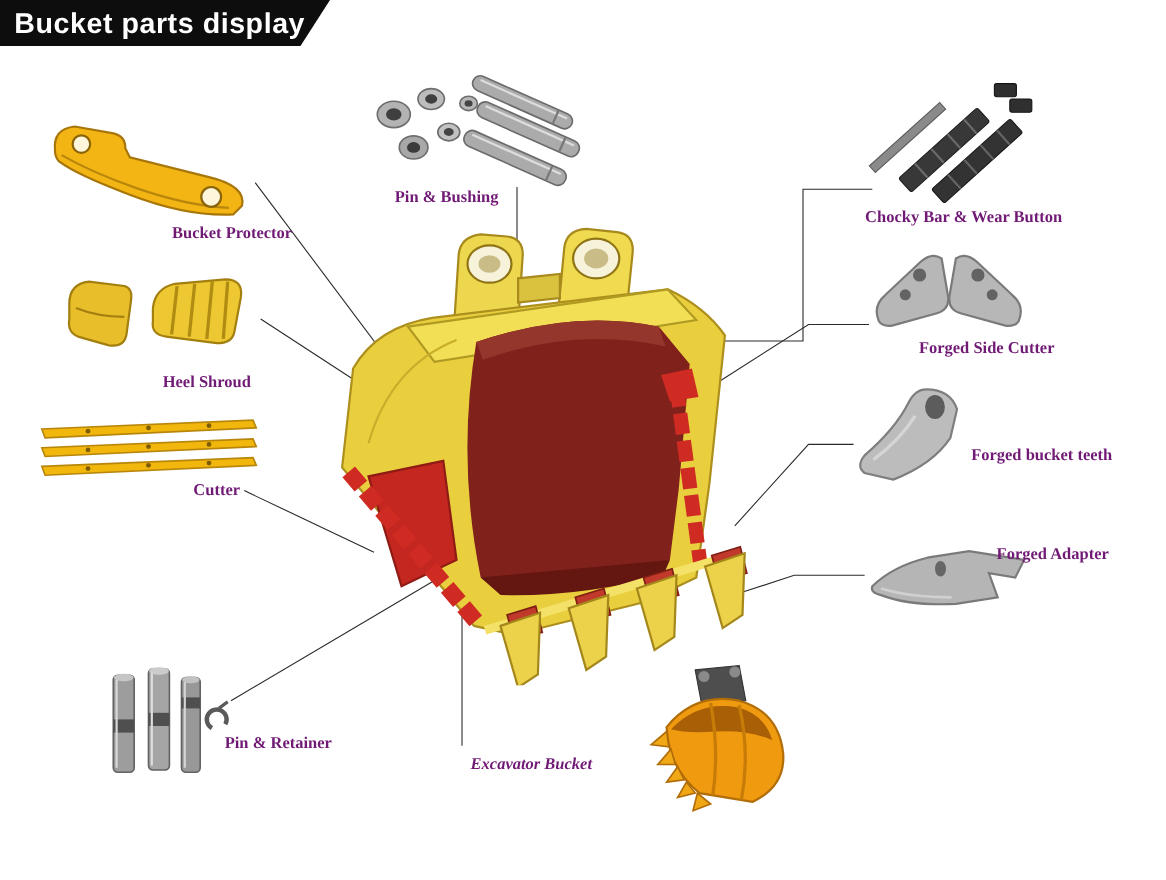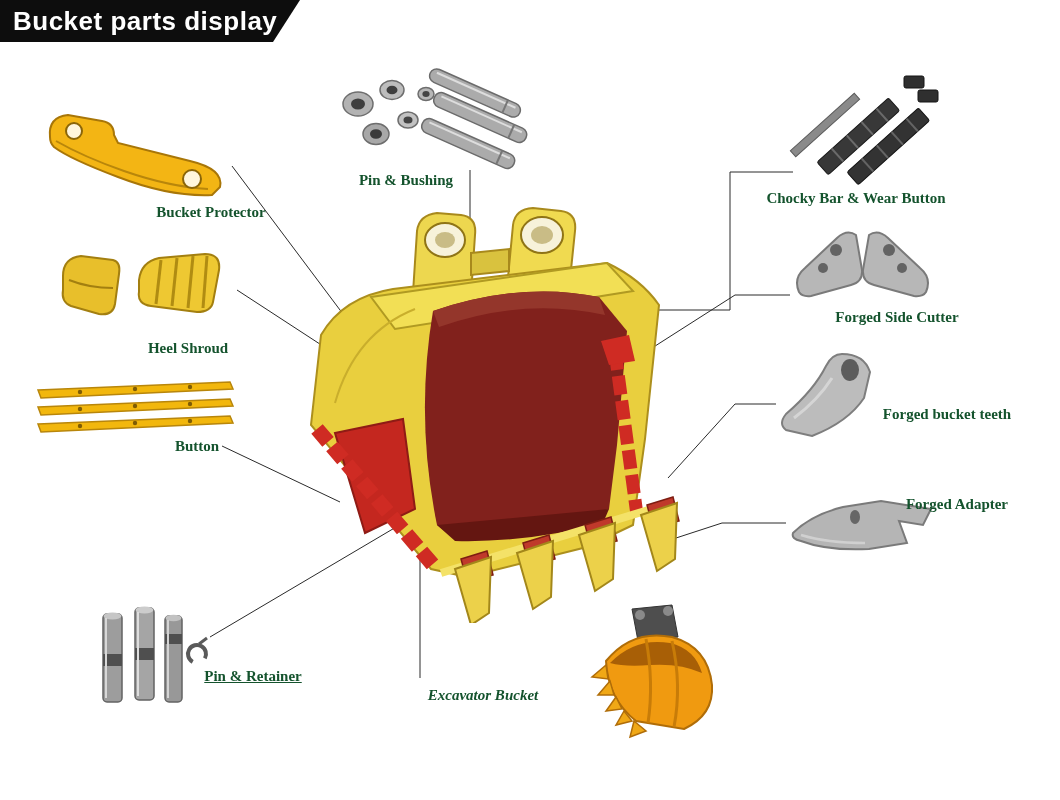--- a/index.html
+++ b/index.html
@@ -20,30 +20,30 @@
   #ill-side-cutter{left:785px;top:226px;width:155px;height:90px;}
   #ill-teeth{left:770px;top:348px;width:120px;height:95px;}
   #ill-adapter{left:785px;top:483px;width:155px;height:85px;}
   #ill-heel{left:55px;top:246px;width:175px;height:80px;}
   #ill-blade{left:30px;top:376px;width:210px;height:75px;}
   #ill-retainer{left:95px;top:600px;width:115px;height:115px;}
   #ill-mini-bucket{left:580px;top:603px;width:150px;height:150px;}
   #ill-main-bucket{left:265px;top:193px;width:450px;height:430px;}
   
   .lbl{position:absolute;z-index:3;transform:translateX(-50%);font-weight:700;font-size:15px;
-       color:#14532d;white-space:nowrap;text-align:right;}
+       color:#701a75;white-space:nowrap;text-align:right;}
   #lbl-protector{left:211px;top:204px;}
   #lbl-pin-bushing{left:406px;top:172px;}
-  #lbl-chocky{left:856px;top:190px;}
+  #lbl-chocky{left:876px;top:190px;}
   #lbl-side-cutter{left:897px;top:309px;}
   #lbl-teeth{left:947px;top:378px;margin-top:28px;}
   #lbl-adapter{left:957px;top:496px;}
   #lbl-heel{left:188px;top:320px;margin-top:20px;}
   #lbl-blade{left:197px;top:438px;}
-  #lbl-retainer{left:253px;top:668px;text-decoration:underline;}
+  #lbl-retainer{left:253px;top:668px;}
   #lbl-excavator{left:483px;top:687px;font-style:italic;}
 </style>
 </head>
 <body>
 
 <div class="stage">
 
   <div class="banner">
     <span>Bucket parts display</span>
   </div>
@@ -279,17 +279,17 @@
     </g>
   </svg>
 
   <div class="lbl" id="lbl-protector">Bucket Protector</div>
   <div class="lbl" id="lbl-pin-bushing">Pin &amp; Bushing</div>
   <div class="lbl" id="lbl-chocky">Chocky Bar &amp; Wear Button</div>
   <div class="lbl" id="lbl-side-cutter">Forged Side Cutter</div>
   <div class="lbl" id="lbl-teeth">Forged bucket teeth</div>
   <div class="lbl" id="lbl-adapter">Forged Adapter</div>
   <div class="lbl" id="lbl-heel">Heel Shroud</div>
-  <div class="lbl" id="lbl-blade">Button</div>
+  <div class="lbl" id="lbl-blade">Cutter</div>
   <div class="lbl" id="lbl-retainer">Pin &amp; Retainer</div>
   <div class="lbl" id="lbl-excavator">Excavator Bucket</div>
 
 </div>
 
 </body></html>

